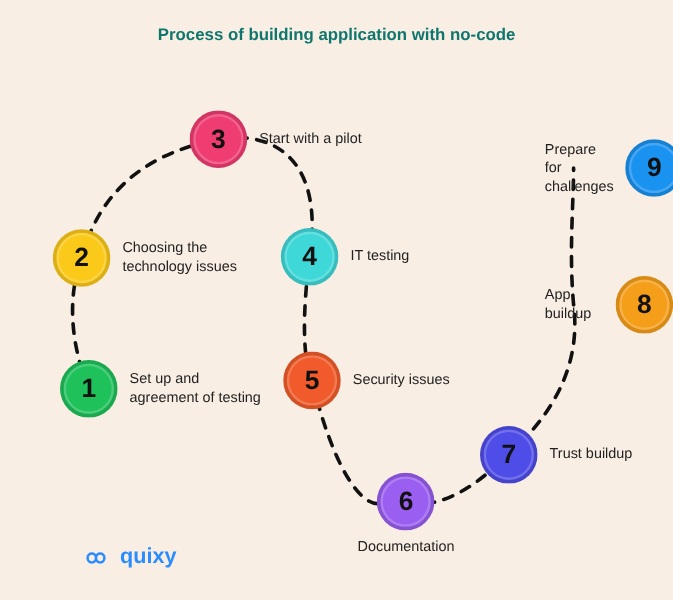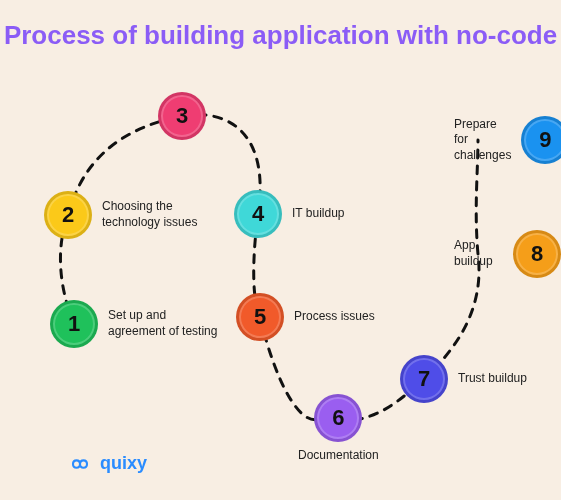--- a/index.html
+++ b/index.html
@@ -10,23 +10,23 @@
       font-family: -apple-system, BlinkMacSystemFont, 'Segoe UI', Arial, sans-serif;
       position: relative;
       overflow: hidden;
     }
     .title {
       position: absolute;
       top: 20px;
       left: 0;
       right: 0;
       text-align: center;
-      font-size: 26px;
+      font-size: 14px;
       font-weight: 700;
-      color: #8b5cf6;
+      color: #0f766e;
     }
     .canvas {
       position: absolute;
       inset: 0;
     }
     .step {
       position: absolute;
       display: flex;
       align-items: center;
       gap: 10px;
@@ -52,21 +52,21 @@
       max-width: 115px;
       line-height: 1.3;
       font-weight: 500;
     }
     .label.below { text-align: center; }
     .logo {
       position: absolute;
       left: 66px;
       bottom: 26px;
       display: flex;
-      align-items: center;
+      align-items: flex-end;
       gap: 6px;
       color: #2a8cff;
       font-weight: 600;
       font-size: 18px;
     }
     .logo svg { width: 28px; height: 18px; }
     svg.path { position: absolute; inset: 0; pointer-events: none; }
   </style>
 </head>
 <body>
@@ -81,28 +81,29 @@
     <div class="step" style="left: 50px; top: 300px;">
       <div class="bubble" style="background: rgb(31, 193, 91);">1</div>
       <div class="label">Set up and agreement of testing</div>
     </div>
     <div class="step" style="left: 44px; top: 191px;">
       <div class="bubble" style="background: rgb(251, 201, 25);">2</div>
       <div class="label">Choosing the technology issues</div>
     </div>
     <div class="step" style="left: 158px; top: 92px;">
       <div class="bubble" style="background: rgb(239, 61, 114);">3</div>
+      <div class="label">Start with a pilot</div>
     </div>
     <div class="step" style="left: 234px; top: 190px;">
       <div class="bubble" style="background: rgb(63, 216, 216);">4</div>
-      <div class="label">IT buildup</div>
+      <div class="label">IT testing</div>
     </div>
     <div class="step" style="left: 236px; top: 293px;">
       <div class="bubble" style="background: rgb(241, 90, 42);">5</div>
-      <div class="label">Process issues</div>
+      <div class="label">Security issues</div>
     </div>
     <div class="step" style="left: 298px; top: 394px; flex-direction: column; align-items: center; gap: 6px;">
       <div class="bubble" style="background: rgb(154, 94, 240);">6</div>
       <div class="label below">Documentation</div>
     </div>
     <div class="step" style="left: 400px; top: 355px;">
       <div class="bubble" style="background: rgb(79, 77, 232);">7</div>
       <div class="label">Trust buildup</div>
     </div>
     <div class="step rev" style="left: 454px; top: 230px;">

